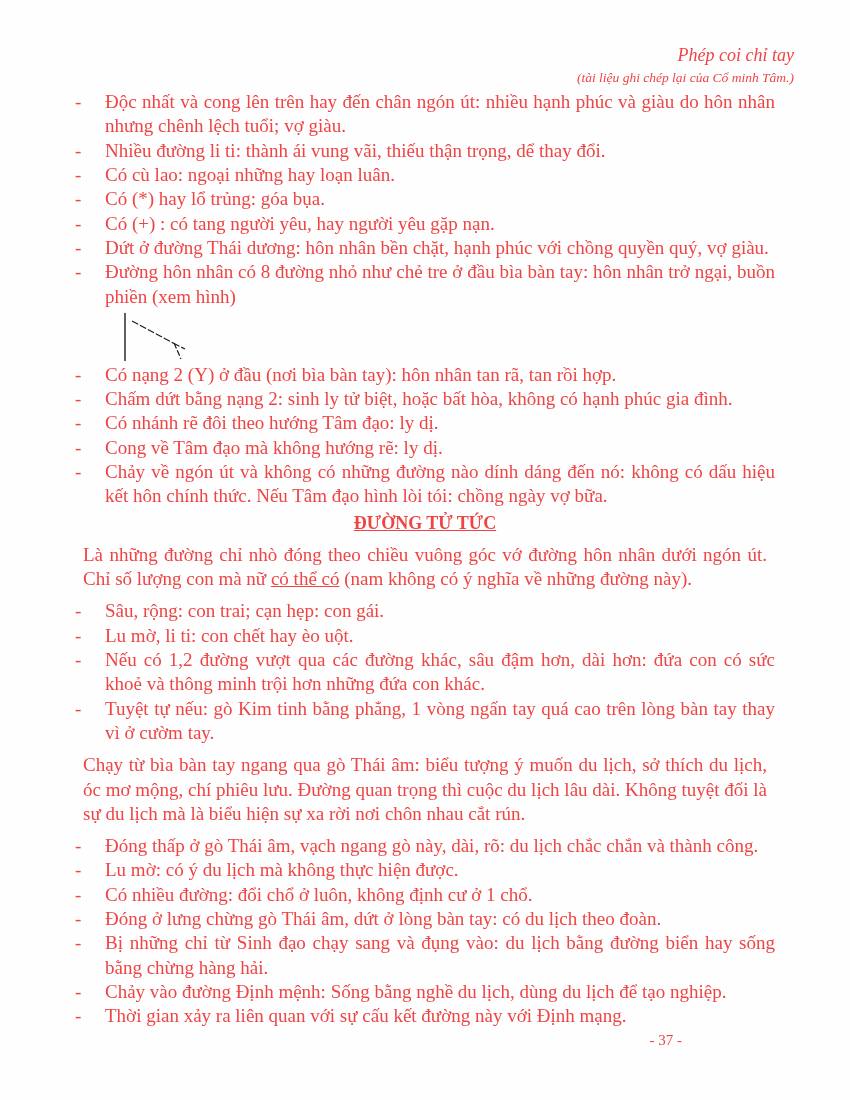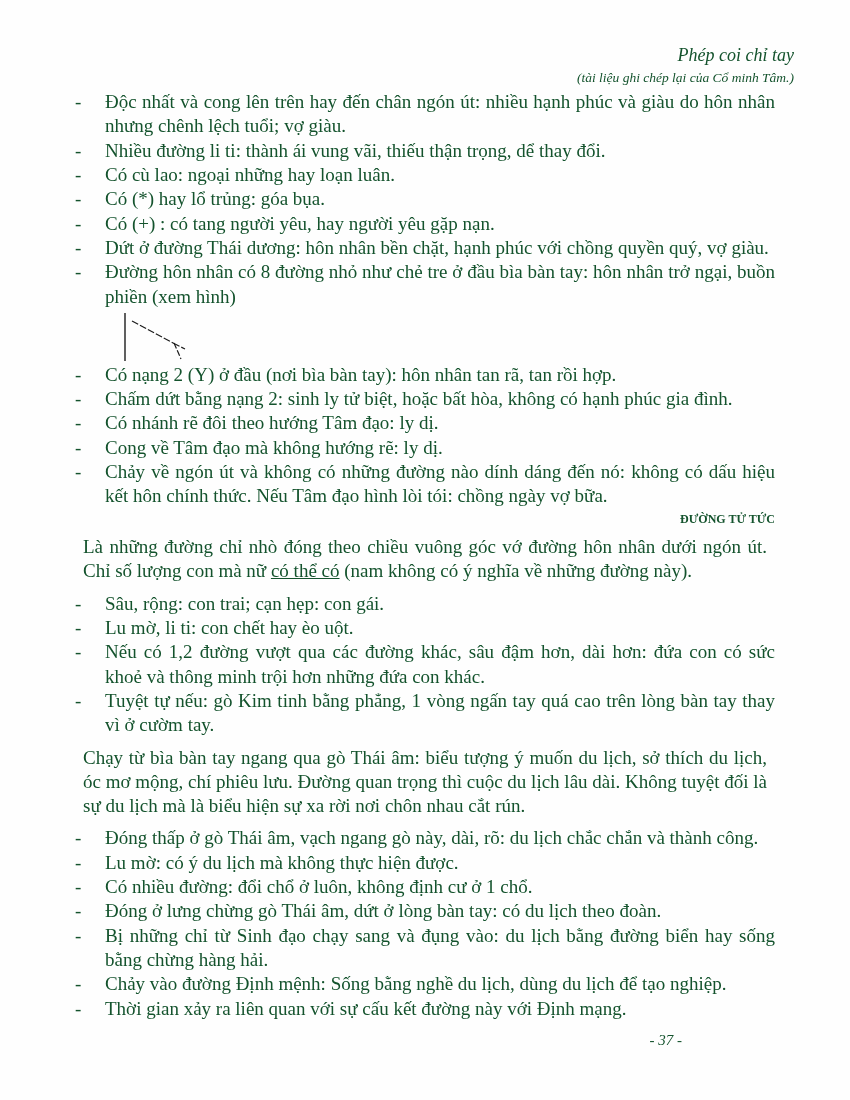--- a/index.html
+++ b/index.html
@@ -5,21 +5,21 @@
   html, body {
     margin: 0;
     padding: 0;
     background: #ffffff;
   }
   .page {
     position: relative;
     width: 850px;
     height: 1100px;
     background: #fefefe;
-    color: #14532d;
+    color: #ef4444;
     font-family: "Liberation Serif", "DejaVu Serif", serif;
     font-size: 19px;
     line-height: 1.28;
     overflow: hidden;
   }
   .page-header {
     position: absolute;
     top: 44px;
     right: 56px;
     text-align: right;
@@ -46,41 +46,41 @@
   .dash {
     flex: 0 0 30px;
     width: 30px;
   }
   .btext {
     flex: 1;
     text-align: justify;
     font-family: Liberation Serif, serif;
   }
   .section-heading {
-    font-size: 12px;
+    font-size: 18px;
     font-weight: bold;
-    text-align: right;
+    text-align: center;
     margin: 3px 0 3px 0;
+    text-decoration: underline;
   }
   .section-heading.gap-above { margin-top: 18px; }
   .para {
     margin: 8px;
     text-align: justify;
   }
   .u { text-decoration: underline; }
   figure.sketch {
     margin: 2px 0 0 38px;
     padding: 0;
     height: 52px;
   }
   .page-footer {
     position: absolute;
     bottom: 50px;
     right: 168px;
-    font-style: italic;
     font-size: 15px;
   }
 </style>
 </head>
 <body>
 
 <div class="page">
 
   <header class="page-header">
     <div class="header-title">Phép coi chỉ tay</div>

